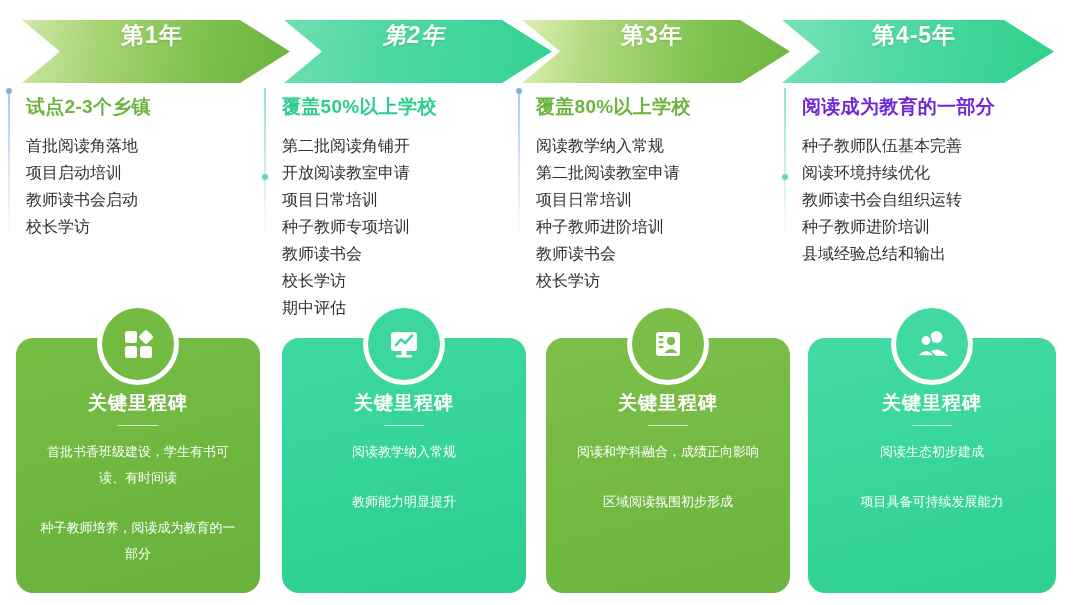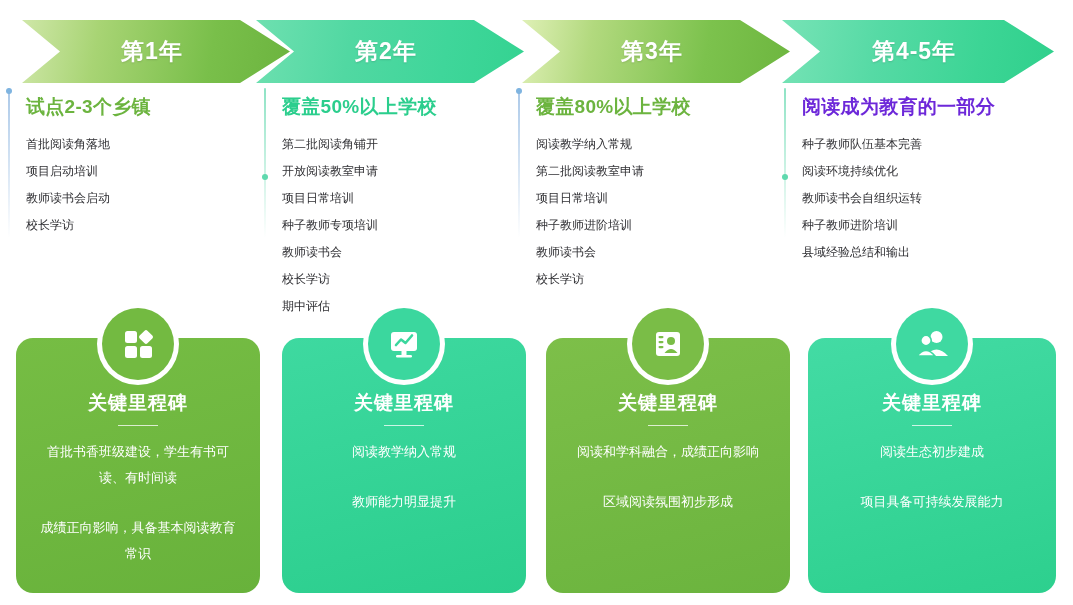--- a/index.html
+++ b/index.html
@@ -20,40 +20,39 @@
     position: absolute;
     left: 0; top: 0;
     width: 1073px;
     height: 86px;
   }
   .arrow {
     position: absolute;
     top: 20px;
     height: 63px;
     display: flex;
-    align-items: center;
     justify-content: center;
     -webkit-clip-path: polygon(0 0, calc(100% - 50px) 0, 100% 50%, calc(100% - 50px) 100%, 0 100%, 38px 50%);
     clip-path: polygon(0 0, calc(100% - 50px) 0, 100% 50%, calc(100% - 50px) 100%, 0 100%, 38px 50%);
   }
   .arrow.first {
     -webkit-clip-path: polygon(0 0, calc(100% - 50px) 0, 100% 50%, calc(100% - 50px) 100%, 0 100%, 38px 50%);
     clip-path: polygon(0 0, calc(100% - 50px) 0, 100% 50%, calc(100% - 50px) 100%, 0 100%, 38px 50%);
   }
   .arrow-label {
     color: #ffffff;
     font-size: 23px;
     font-weight: bold;
     letter-spacing: 1px;
     text-shadow: 0 1px 2px rgba(0,0,0,0.13);
     transform: translateX(-4px);
   }
 
   .a1 { left: 22px;  width: 268px; background: linear-gradient(100deg, #cfe7a8 0%, #a8d474 28%, #79bf4a 70%, #6cb43f 100%); }
-  .a2 { left: 256px; width: 268px; background: linear-gradient(100deg, #6ee0b0 0%, #51d8a2 35%, #3fd69a 70%, #34d391 100%); }
+  .a2 { left: 284px; width: 268px; background: linear-gradient(100deg, #6ee0b0 0%, #51d8a2 35%, #3fd69a 70%, #34d391 100%); font-style: italic; }
   .a3 { left: 522px; width: 268px; background: linear-gradient(100deg, #dff0b6 0%, #b2d97e 26%, #7cc24d 68%, #6db63f 100%); }
   .a4 { left: 782px; width: 272px; background: linear-gradient(100deg, #77e3b6 0%, #56daa5 35%, #3cd595 72%, #2fd08c 100%); }
 
   
   .columns {
     position: absolute;
     left: 0; top: 86px;
     width: 942px;
     height: 220px;
   }
@@ -89,25 +88,24 @@
     margin: 9px 0 13px 0;
     letter-spacing: 0.3px;
     white-space: nowrap;
   }
   .col-list {
     list-style: none;
     margin: 0;
     padding: 0;
   }
   .col-list li {
-    font-size: 12px;
+    font-size: 16px;
     line-height: 27px;
     color: #2f2f33;
     white-space: nowrap;
-    font-family: Liberation Mono, monospace;
   }
 
   
   .cards {
     position: absolute;
     left: 0; top: 310px;
     width: 1073px;
     height: 295px;
   }
   .card {
@@ -250,21 +248,21 @@
       <svg width="36" height="36" viewBox="0 0 36 36" aria-hidden="true">
         <rect x="5" y="5" width="12" height="12" rx="2.5" fill="#ffffff"></rect>
         <rect x="5" y="20" width="12" height="12" rx="2.5" fill="#ffffff"></rect>
         <rect x="20" y="20" width="12" height="12" rx="2.5" fill="#ffffff"></rect>
         <rect x="20.5" y="5.5" width="11" height="11" rx="2" fill="#ffffff" transform="rotate(45 26 11)"></rect>
       </svg>
     </div>
     <div class="card-title">关键里程碑</div>
     <div class="card-divider"></div>
     <p class="card-line">首批书香班级建设，学生有书可读、有时间读</p>
-    <p class="card-line">成绩正向影响，具备基本阅读教育常识</p>
+    <p class="card-line">种子教师培养，阅读成为教育的一部分</p>
   </div>
 
   <div class="card k2">
     <div class="card-icon-wrap i2">
       <svg width="36" height="36" viewBox="0 0 36 36" aria-hidden="true">
         <rect x="5" y="6" width="26" height="19" rx="3" fill="#ffffff"></rect>
         <rect x="15.5" y="25" width="5" height="5" fill="#ffffff"></rect>
         <rect x="10" y="29" width="16" height="2.6" rx="1.3" fill="#ffffff"></rect>
         <polyline points="10,19 15,13.5 19.5,17 26,9.5" fill="none" stroke="#3bd79e" stroke-width="2.6" stroke-linecap="round" stroke-linejoin="round"></polyline>
       </svg>

